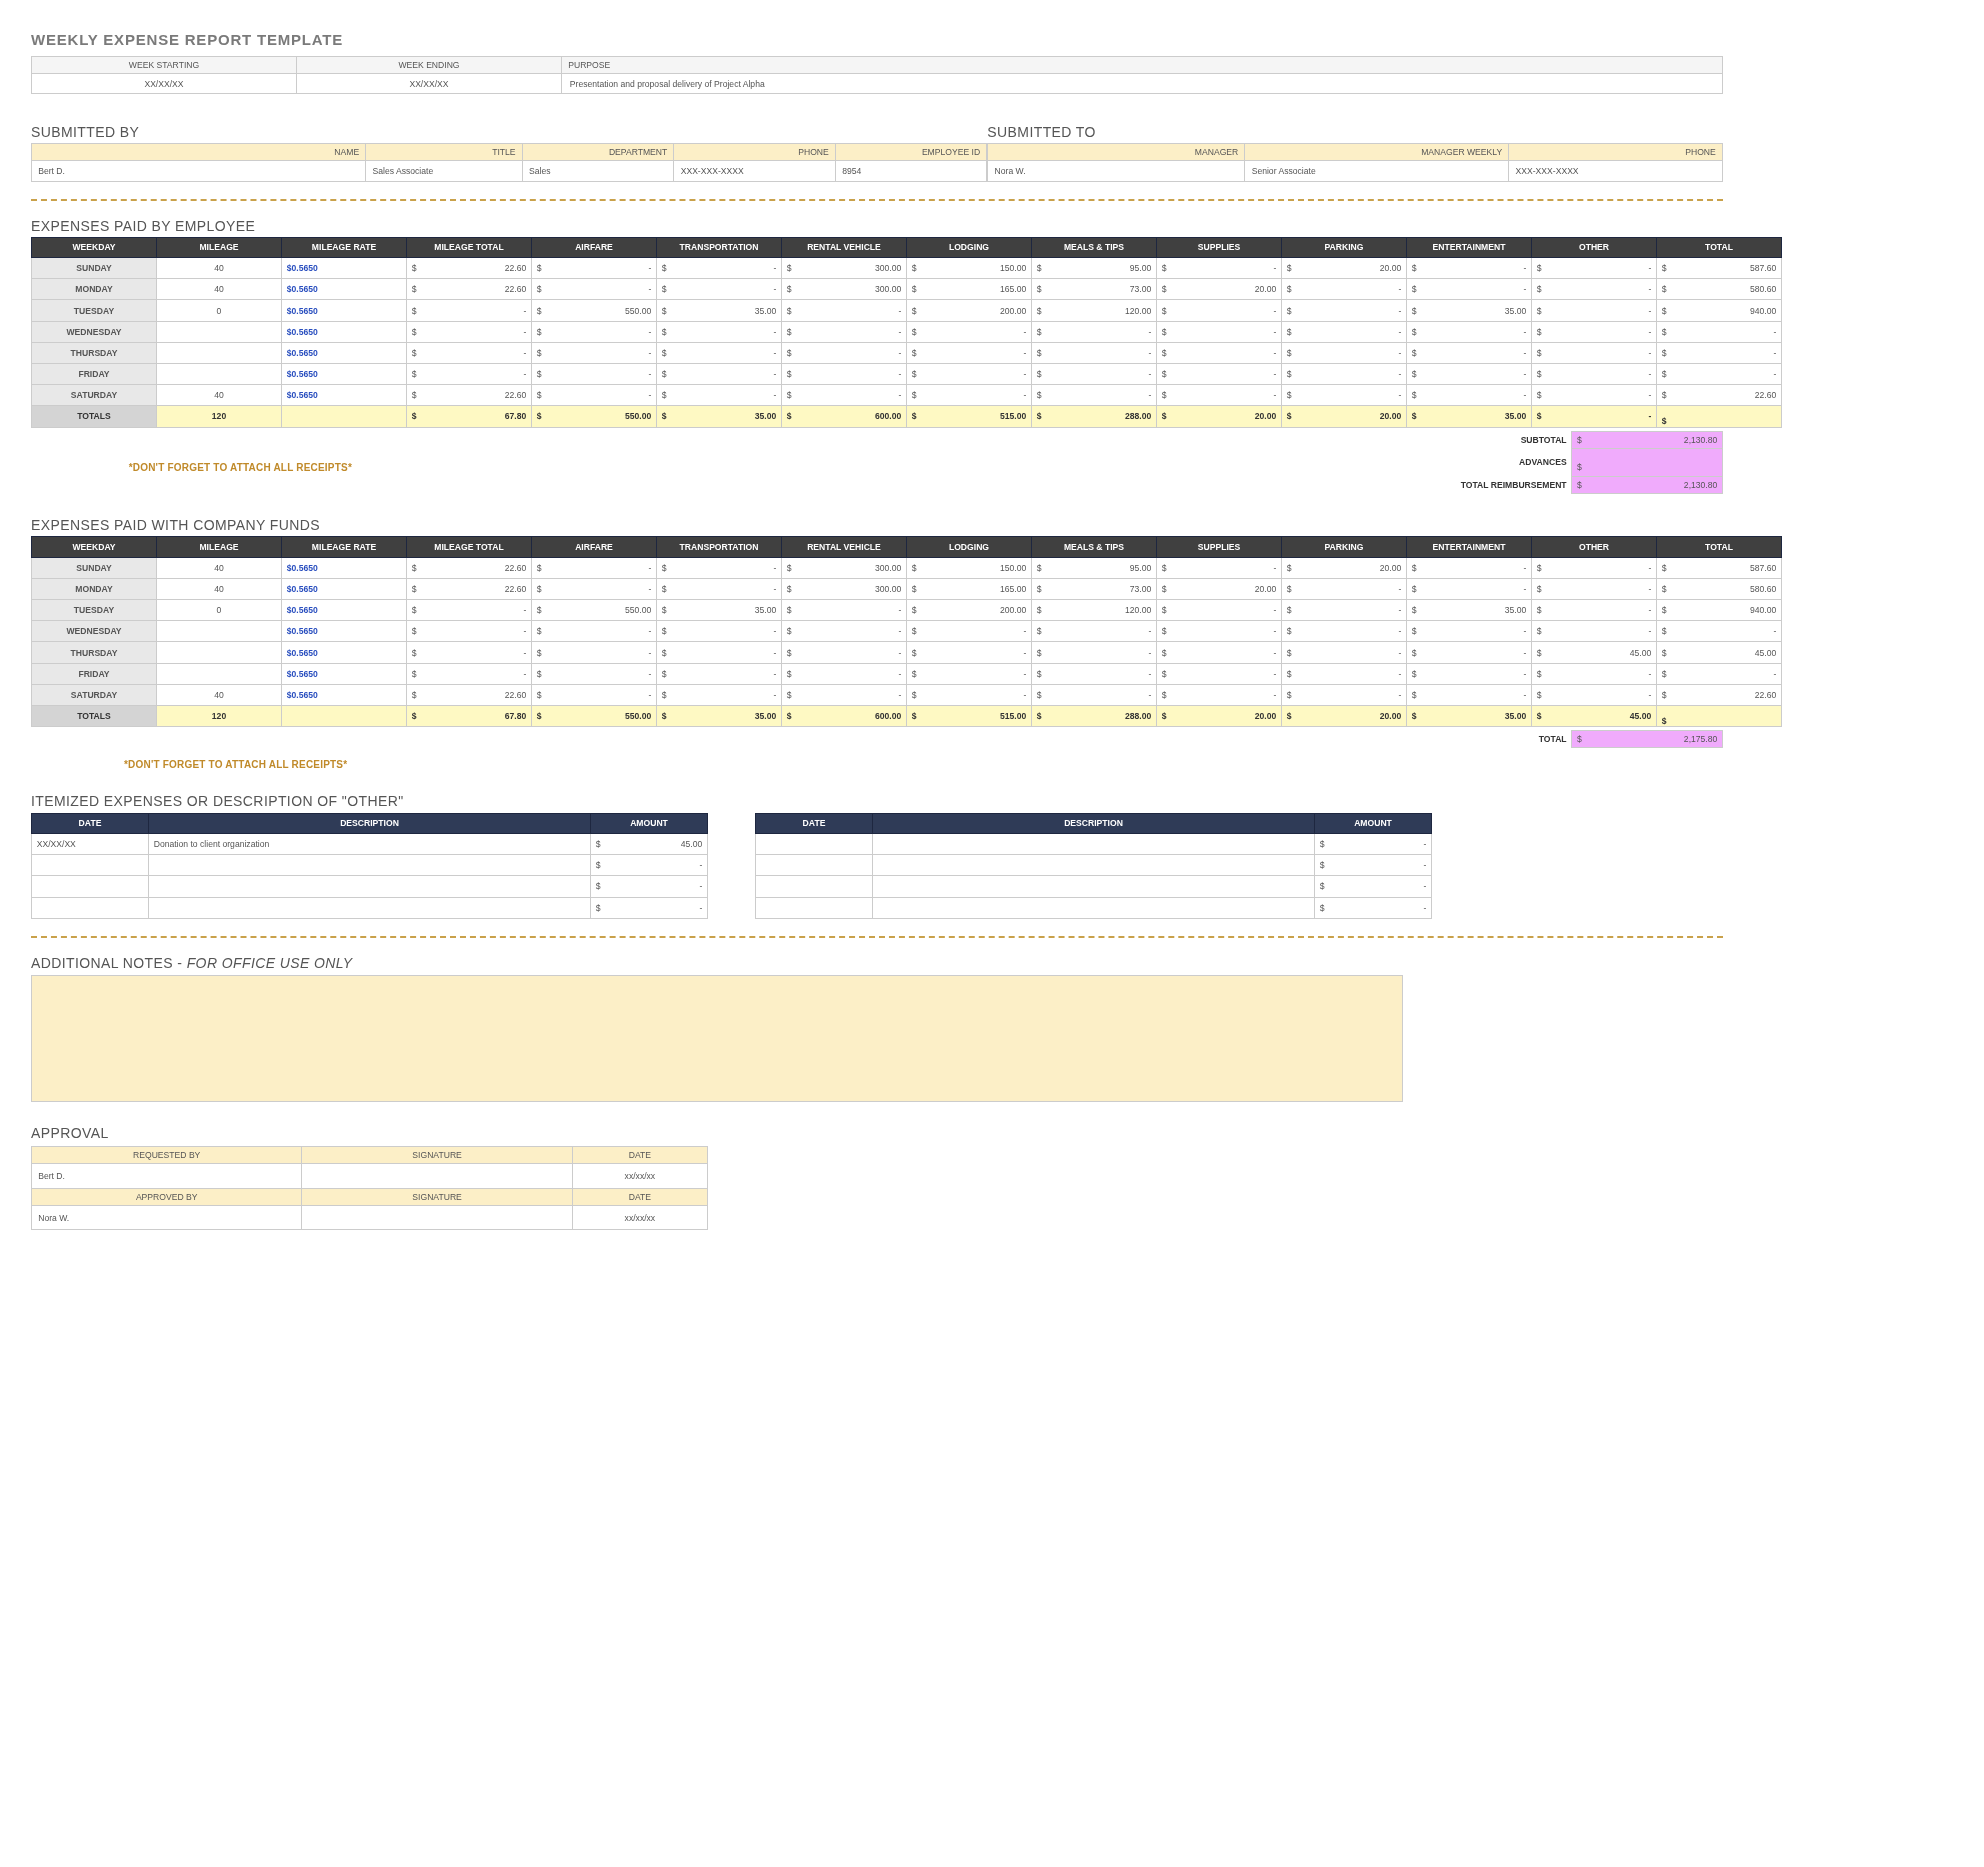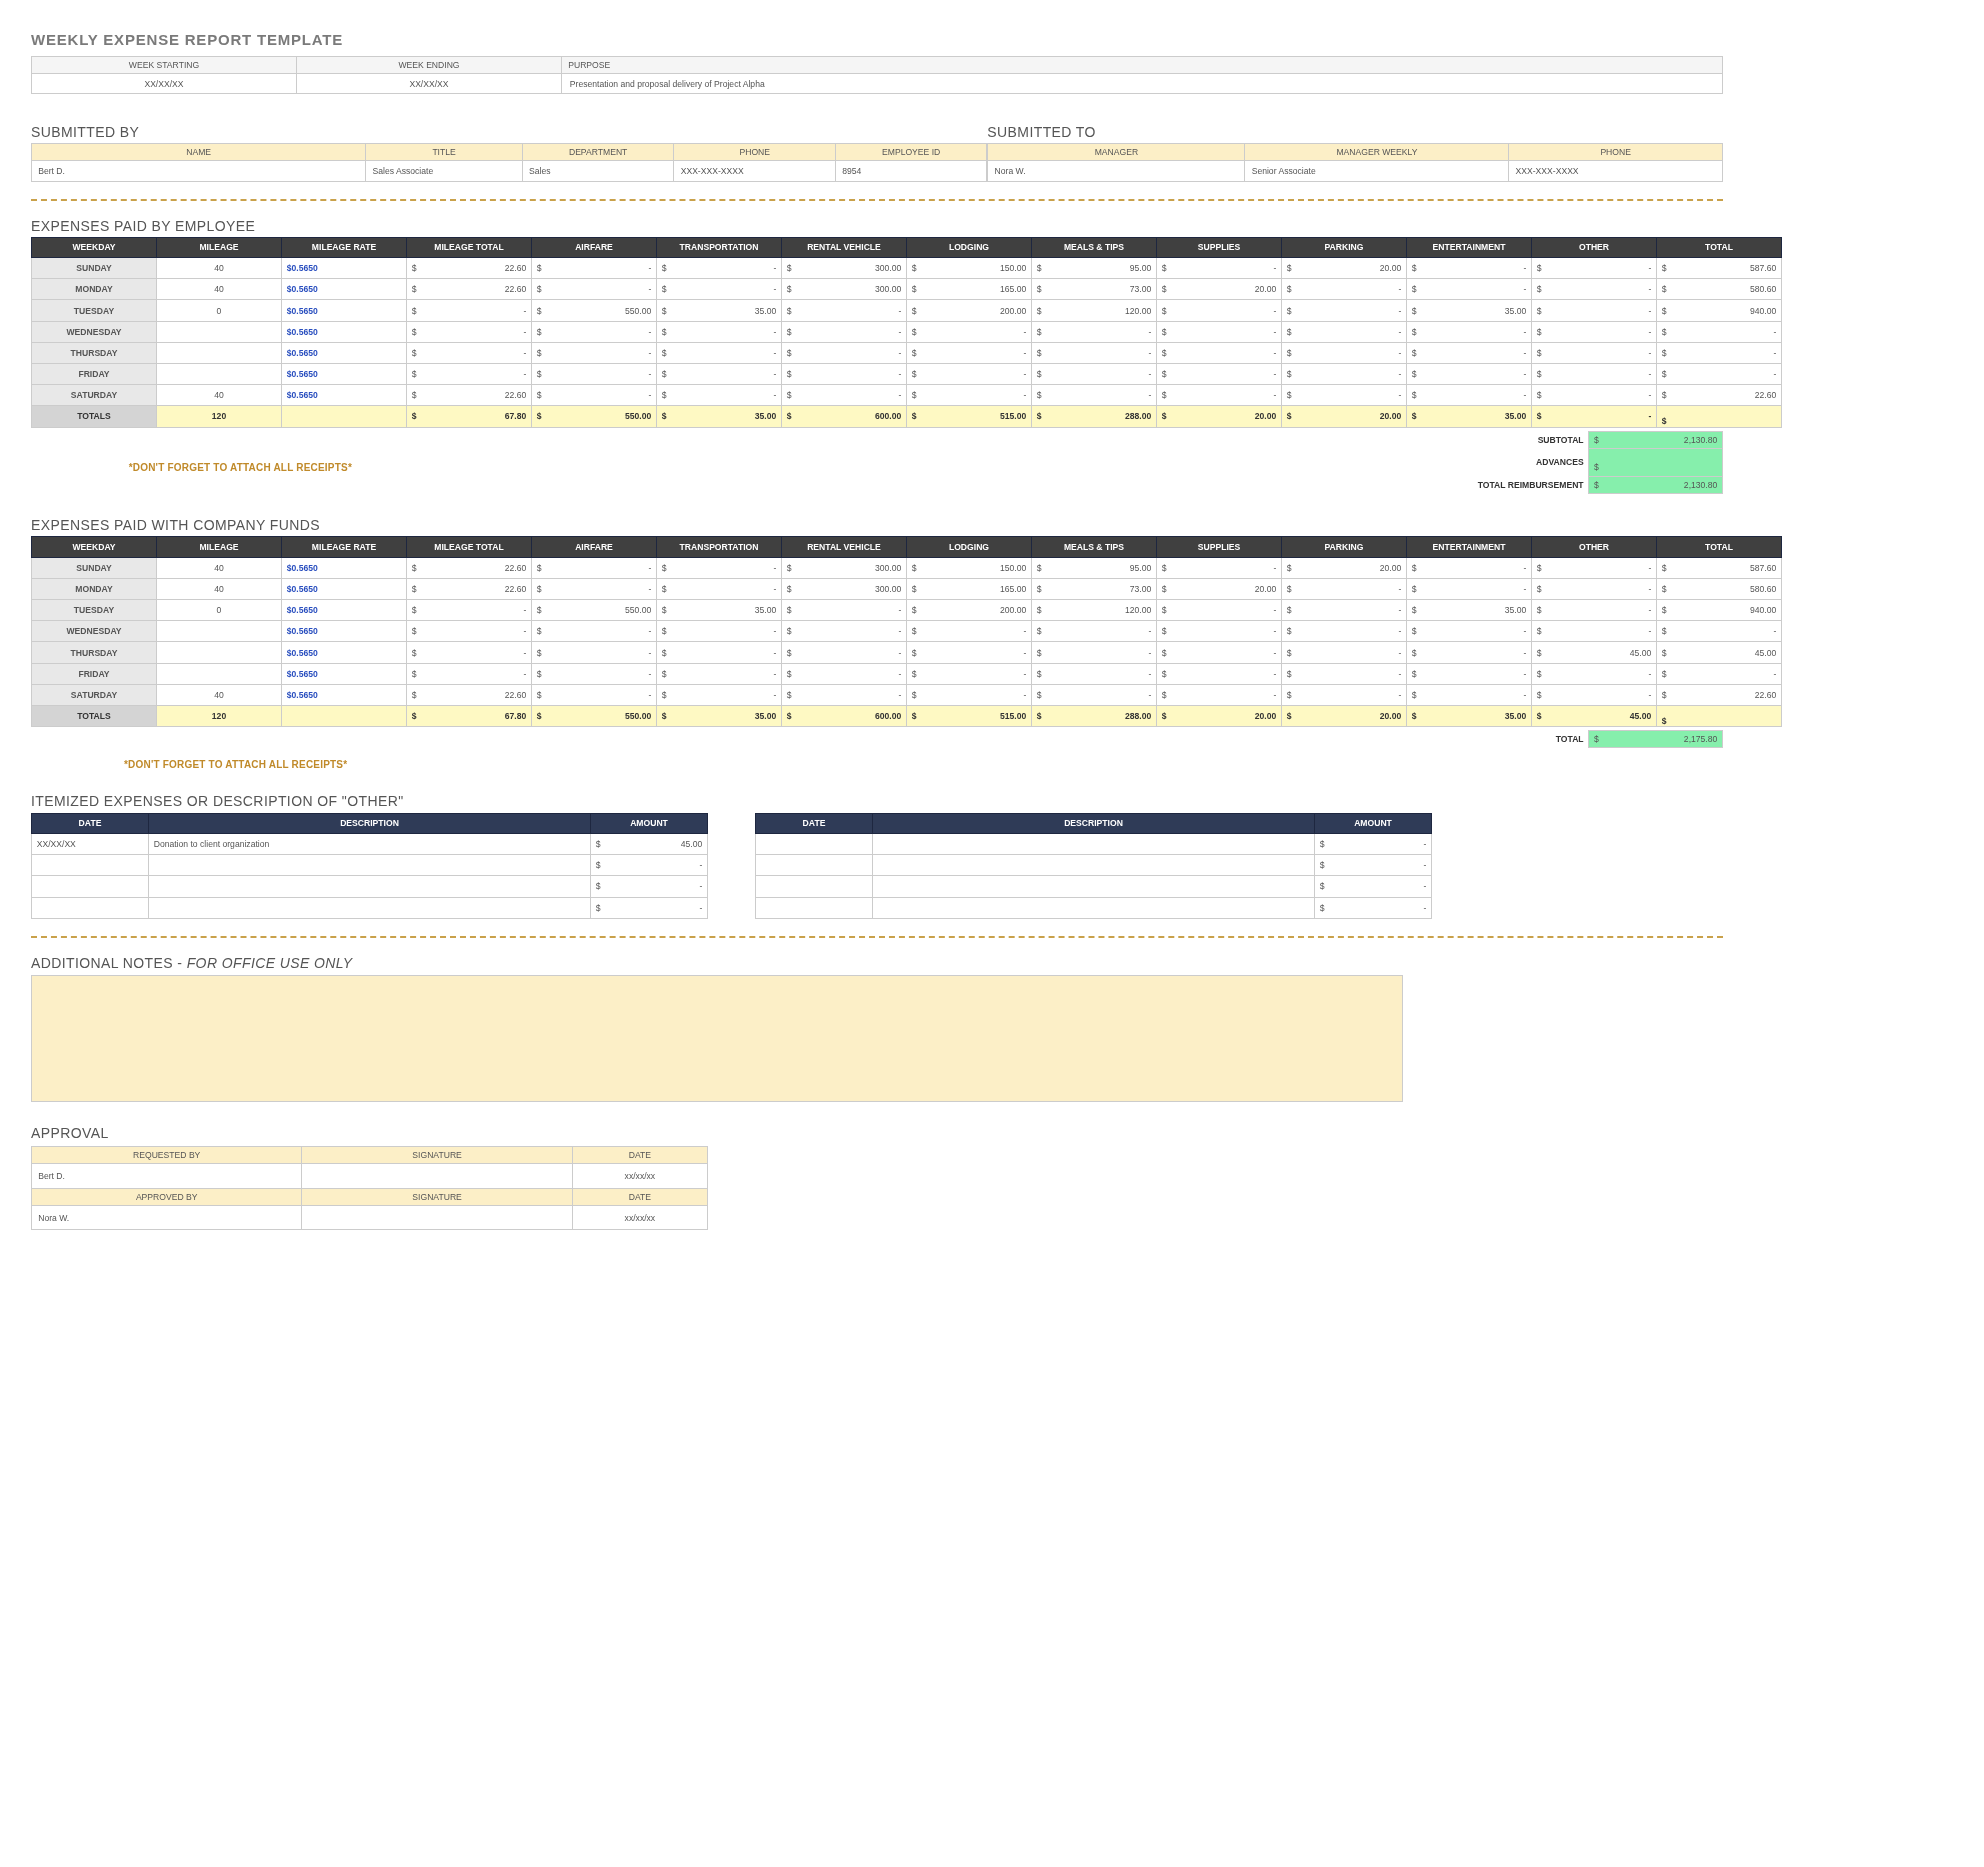--- a/index.html
+++ b/index.html
@@ -50,21 +50,21 @@
 
   
   .sub-wrap { display: flex; gap: 0; width: 1692px; margin-top: 15.6px; }
   .sub-col { flex: 1; }
   .sub-col table { width: 100%; }
   .sub-col th {
     background: #fcefc7;
     border: 0.8px solid #ccc;
     font-size: 8.6px;
     font-weight: 400;
-    text-align: center;
+    text-align: right;
     padding: 3.1px 6.2px;
     color: #555;
   }
   .sub-col td {
     border: 0.8px solid #ccc;
     padding: 4.7px 6.2px;
     font-size: 8.6px;
     text-align: left;
     background: #fff;
   }
@@ -108,26 +108,26 @@
     font-weight: 700;
     color: #333;
   }
   .exp tr.totals td.day { background: #d4d4d4; }
 
   
   .summary { width: 1692px; margin-top: 3.1px; }
   .summary td { border: none; padding: 3.1px 4.7px; font-size: 8.6px; }
   .summary td.label { text-align: right; font-weight: 700; color: #333; }
   .summary td.val {
-    background: #86efac;
+    background: #f0abfc;
     border: 0.8px solid #ccc;
     text-align: right;
     width: 120px;
     position: relative;
-    padding-left: 8px;
+    padding-left: 25px;
   }
   .summary td.val::before { content: "$"; position: absolute; left: 4.7px; }
 
   .receipt-note {
     color: #c08a2a;
     font-weight: 700;
     font-size: 10px;
     margin: 11px 0 0 93px;
     letter-spacing: 0.2px;
   }

